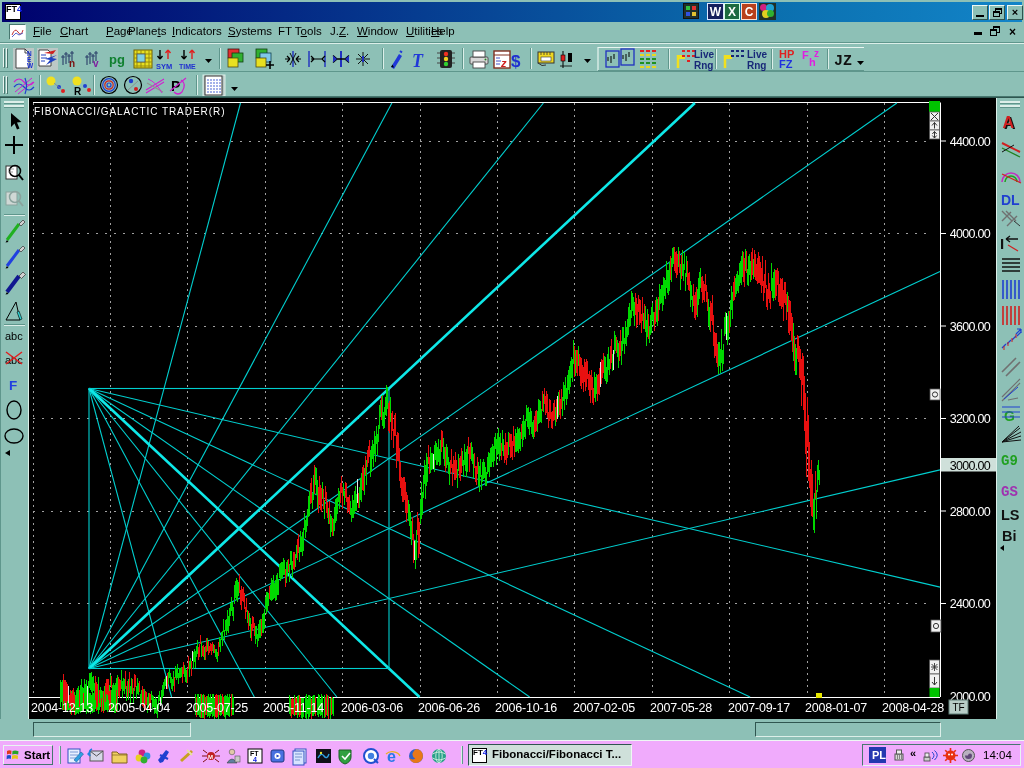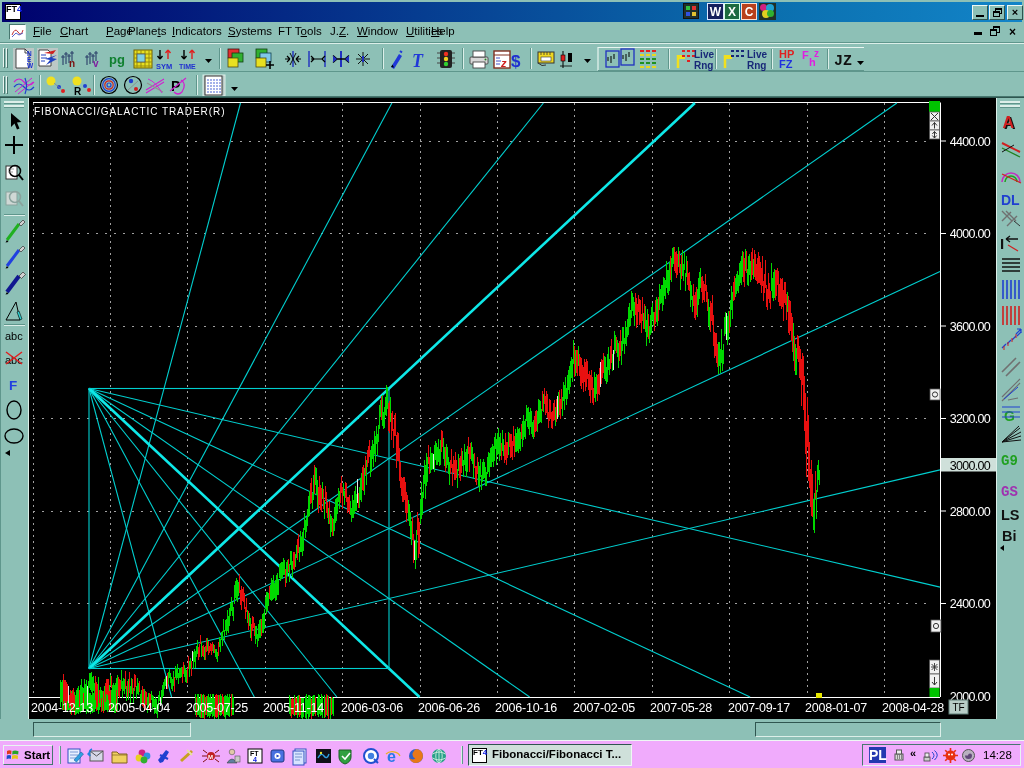--- a/index.html
+++ b/index.html
@@ -626,21 +626,21 @@
       <path d="M432.5 8 q6.5 -4 13 0 M432.5 12 q6.5 4 13 0 M439 3 v14" stroke="#d0f0e0" stroke-width="0.9" fill="none"></path>
       <ellipse cx="439" cy="10" rx="3.2" ry="6.8" fill="none" stroke="#d0f0e0" stroke-width="0.9"></ellipse>
 </svg>
 
  <div class="abs" style="left:461px;top:5px;width:2px;height:18px;border-left:1px solid #dcefe9;border-right:1px solid #5f968c"></div>
  <div class="abs" style="left:468px;top:3px;width:164px;height:22px;background:#cfe0da;border:1px solid #2f5650;border-right-color:#eef8f4;border-bottom-color:#eef8f4;font-size:11.5px;font-weight:bold">
    <div class="abs" style="left:3px;top:3px;width:15px;height:15px;background:#fff;border:1px solid #000;font-size:8px;font-weight:bold;line-height:7px;text-align:center">FT<span style="color:#1020e0">4</span></div>
    <span style="position:absolute;left:23px;top:3px;white-space:nowrap">Fibonacci/Fibonacci T...</span>
  </div>
  <div class="abs sunken" style="left:862px;top:3px;width:159px;height:22px">
-   <div class="abs" style="left:6px;top:2px;width:17px;height:16px;background:#2438b0;color:#fff;font-size:14px;font-weight:bold;text-align:left;line-height:16px">PL</div>
+   <div class="abs" style="left:6px;top:2px;width:17px;height:16px;background:#2438b0;color:#fff;font-size:11px;font-weight:bold;text-align:right;line-height:16px">PL</div>
    <svg class="abs" style="left:29px;top:3px" width="14" height="14" viewBox="0 0 14 14">
         <rect x="3" y="6" width="8" height="6" fill="#d8d8d8" stroke="#555"></rect>
         <rect x="4.5" y="2" width="5" height="4" fill="#eee" stroke="#555"></rect>
         <path d="M5 8h1M7 8h1M9 8h1M5 10h1M7 10h1M9 10h1" stroke="#333"></path>
       </svg>
    <div class="abs" style="left:47px;top:2px;font-size:11px;font-weight:bold;color:#000">«</div>
    <svg class="abs" style="left:60px;top:3px" width="16" height="15" viewBox="0 0 16 15">
         <rect x="1" y="9" width="6" height="4" fill="#ccc" stroke="#444" stroke-width="0.8"></rect>
         <rect x="2" y="5" width="4" height="4" fill="#eee" stroke="#444" stroke-width="0.8"></rect>
         <path d="M9 4 q4 3.5 0 7 M11.5 2.5 q5.5 4.5 0 9.5" stroke="#2244cc" fill="none"></path>
@@ -650,14 +650,14 @@
         <g stroke="#e83010" stroke-width="1.6">
 <path d="M8.5 1v3M8.5 13v3M1 8.5h3M13 8.5h3M3.2 3.2l2.1 2.1M11.7 11.7l2.1 2.1M13.8 3.2l-2.1 2.1M5.3 11.7l-2.1 2.1"></path>
         </g>
         <circle cx="7" cy="7.5" r="1" fill="#fff"></circle>
         <circle cx="10" cy="7.5" r="1" fill="#fff"></circle>
       </svg>
    <svg class="abs" style="left:98px;top:3px" width="15" height="15" viewBox="0 0 15 15">
         <circle cx="7.5" cy="7.5" r="6" fill="#b8b0c0" stroke="#555"></circle>
         <path d="M4 7.5 a3.5 3.5 0 1 0 7 0 a2 2 0 1 0 -4 0" fill="#604878"></path>
       </svg>
-   <div class="abs" style="left:120px;top:4px;font-size:11.5px;color:#000">14:28</div>
+   <div class="abs" style="left:120px;top:4px;font-size:11.5px;color:#000">14:04</div>
  </div>
 </div>
 </body></html>

